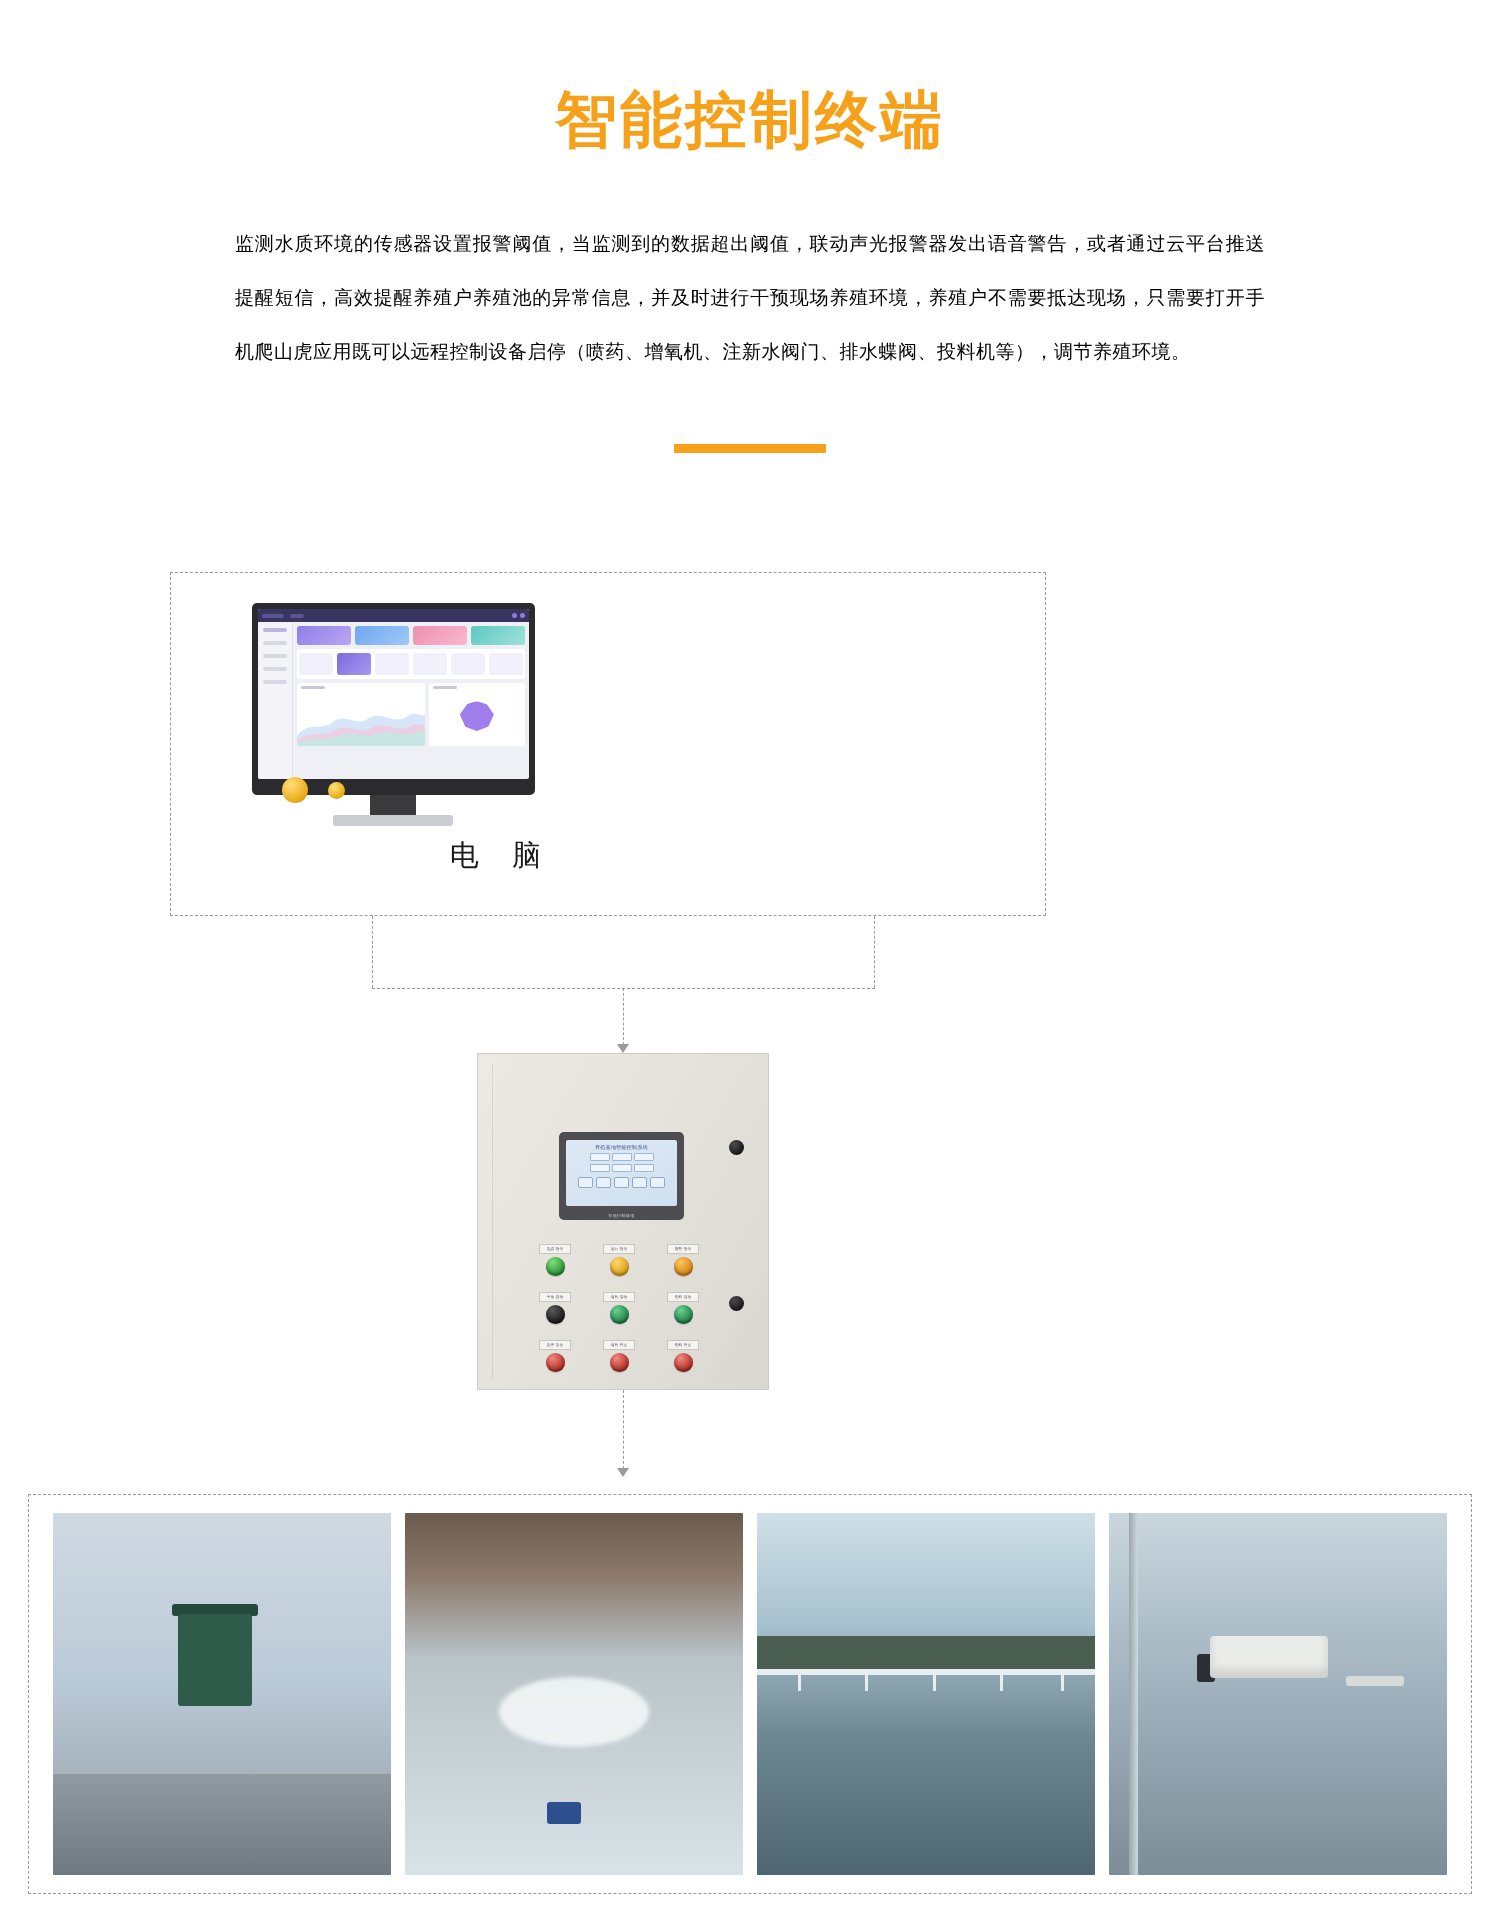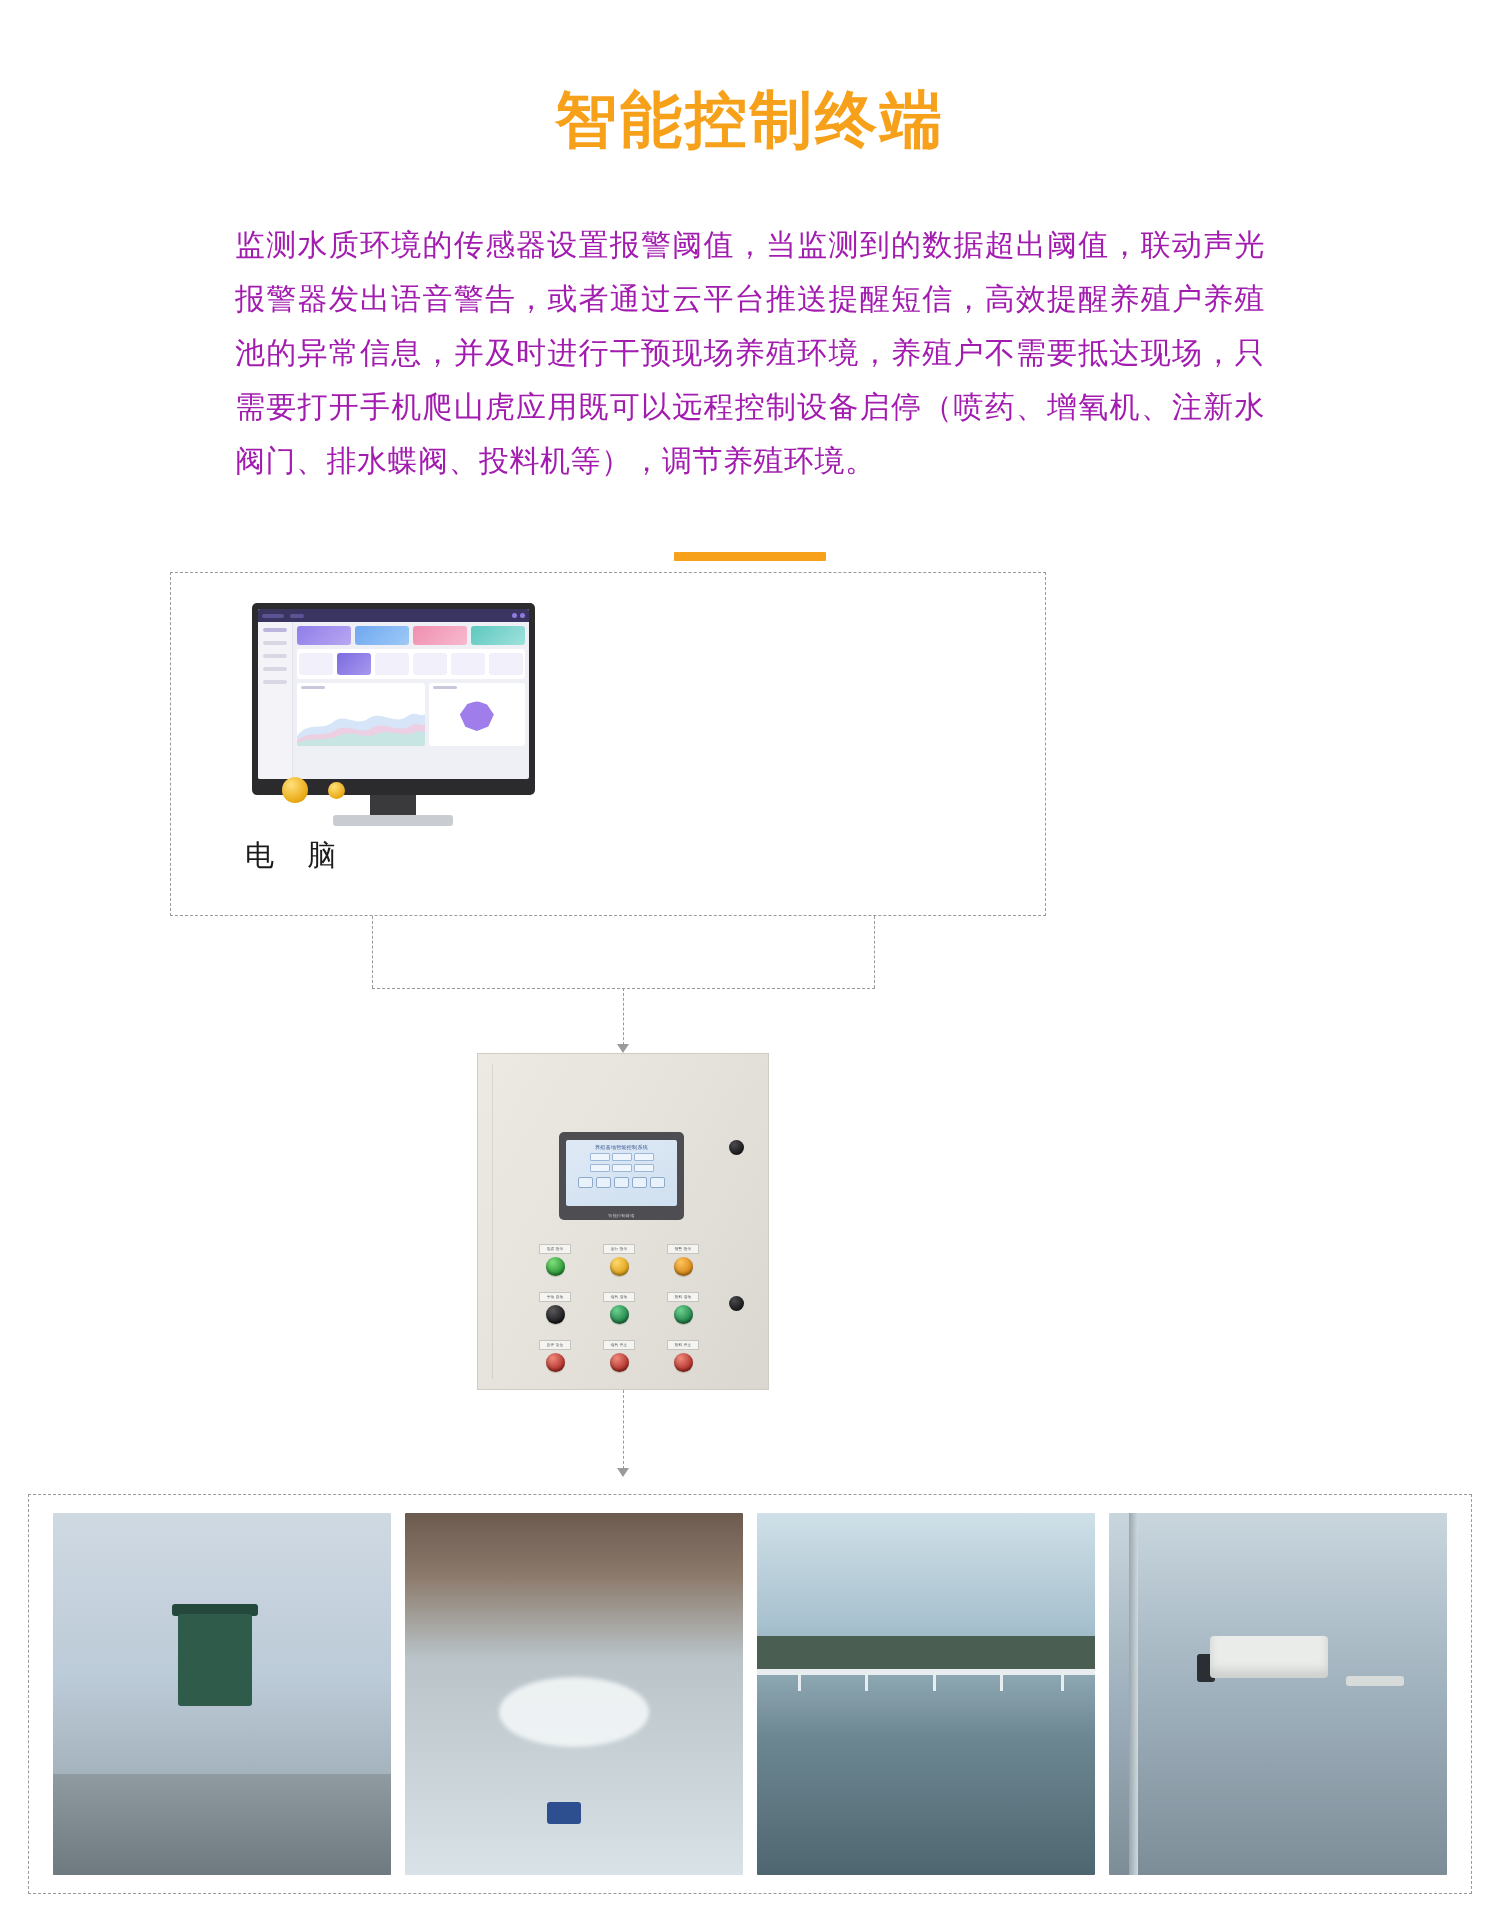--- a/index.html
+++ b/index.html
@@ -23,26 +23,26 @@
     font-weight: bold;
     letter-spacing: 3px;
     margin: 78px 0 0 0;
     font-family: "DejaVu Sans", "Liberation Sans", sans-serif;
   }
 
   
   .intro {
     width: 1030px;
     margin: 56px auto 0 auto;
-    font-size: 30px;
+    font-size: 19px;
     line-height: 54px;
-    color: #a21caf;
+    color: #000000;
     text-align: justify;
     letter-spacing: 0.5px;
-    font-family: Liberation Sans, sans-serif;
+    font-family: Liberation Mono, monospace;
   }
 
   
   .divider {
     width: 152px;
     height: 9px;
     background: #f7a01a;
     margin: 64px auto 0 auto;
     border-radius: 1px;
   }
@@ -53,21 +53,21 @@
     left: 170px;
     top: 572px;
     width: 876px;
     height: 344px;
     border: 1px dashed #9a9a9a;
     box-sizing: border-box;
   }
 
   .device-cell {
     position: absolute;
-    text-align: left;
+    text-align: right;
   }
   .device-label {
     font-size: 29px;
     color: #1b1b1b;
     letter-spacing: 12px;
     text-indent: 12px;
     margin-top: 10px;
     font-family: "DejaVu Sans", "Liberation Sans", sans-serif;
   }
 

